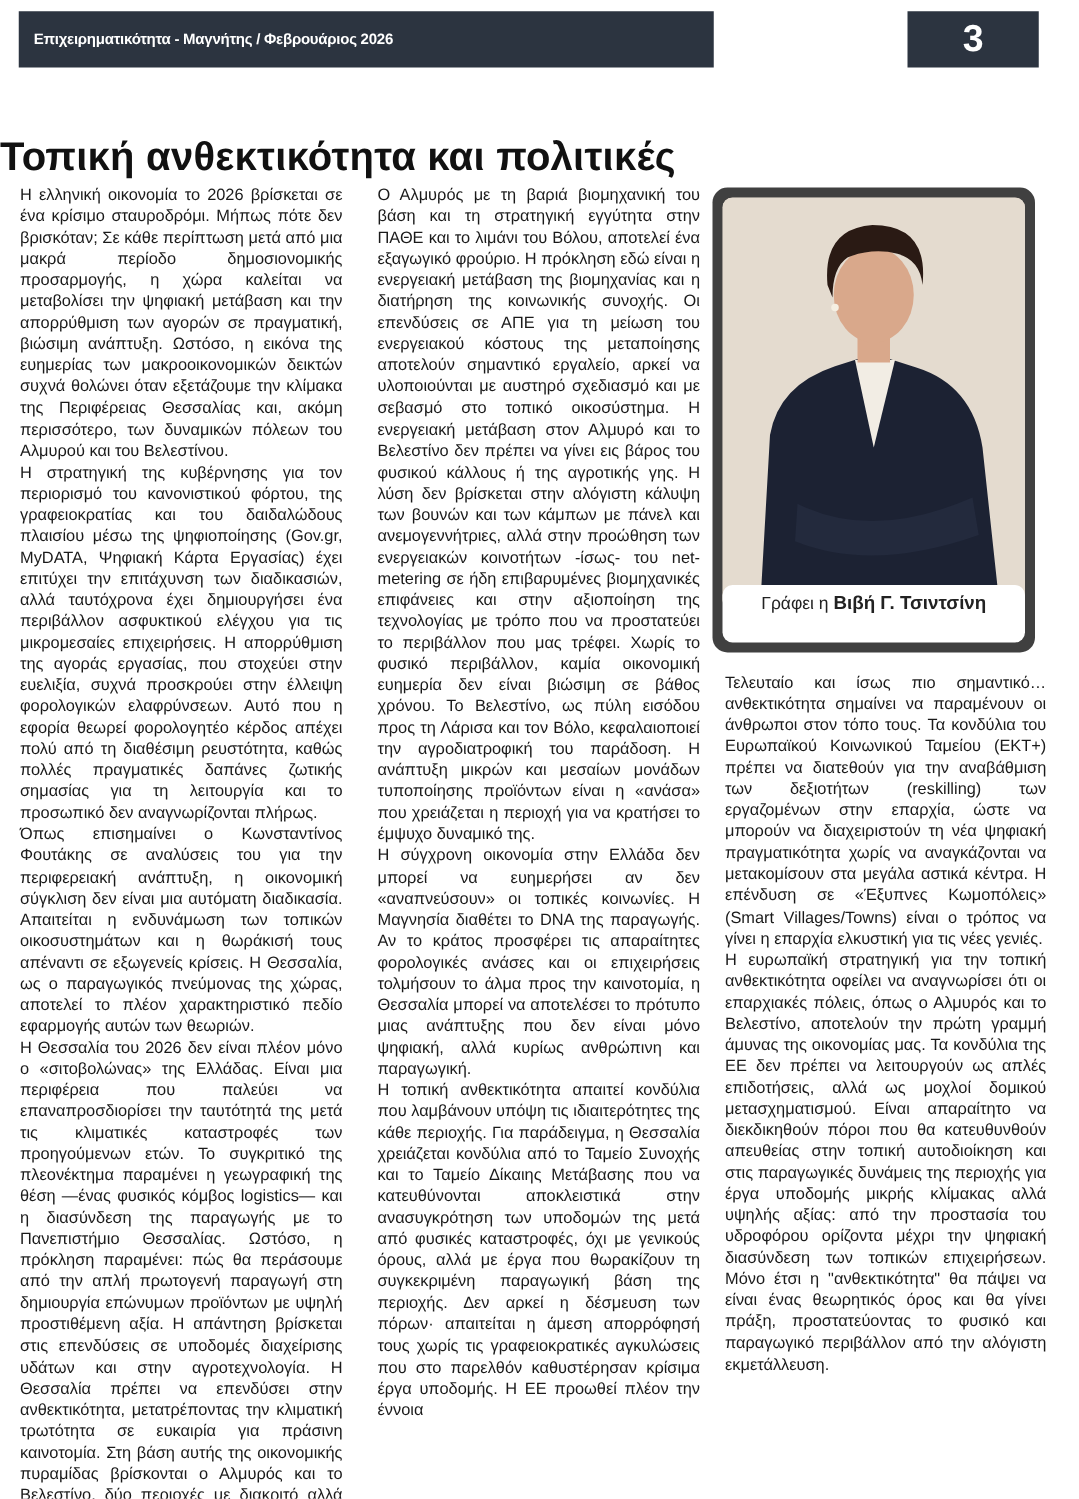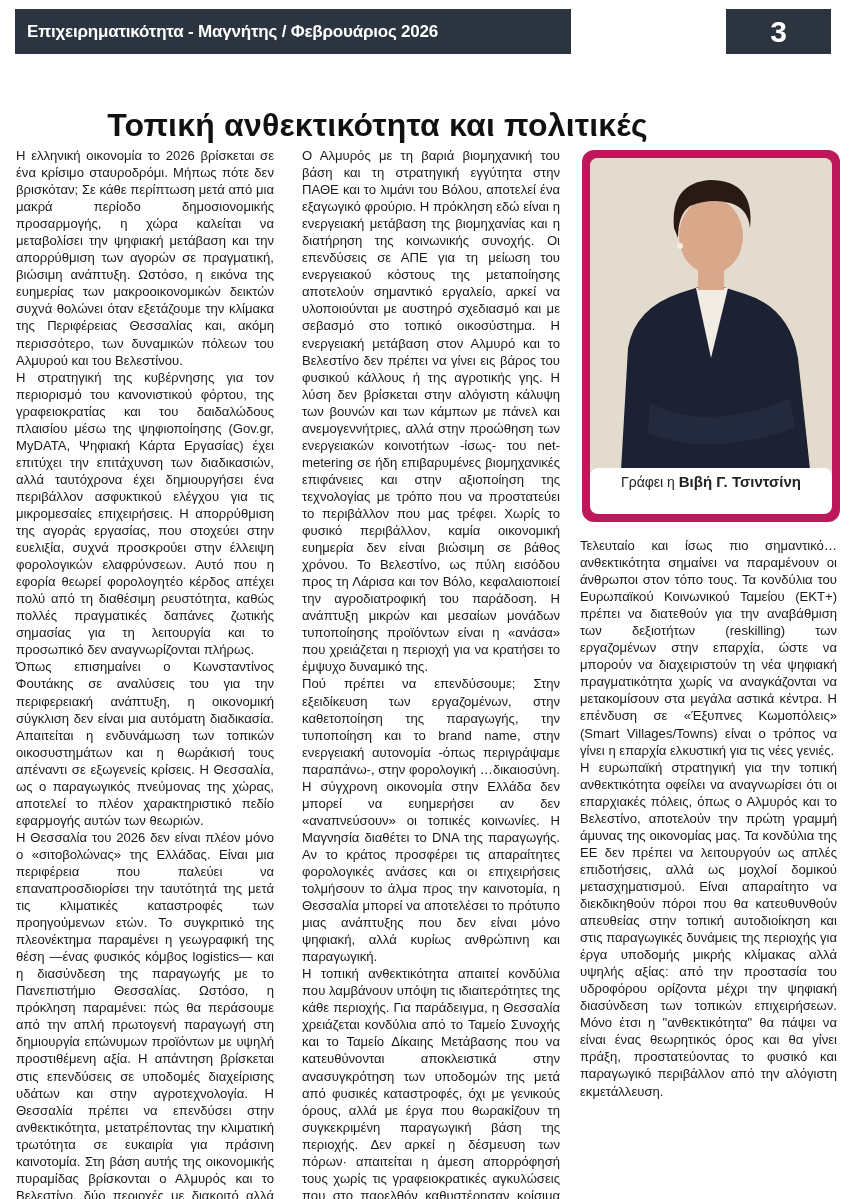--- a/index.html
+++ b/index.html
@@ -1,25 +1,25 @@
 <!DOCTYPE html>
 <html><head>
   <meta charset="utf-8">
   <style>
     html, body { margin: 0; padding: 0; background: #ffffff; }
     body { width: 863px; height: 1199px; position: relative; overflow: hidden; font-family: "Liberation Sans", sans-serif; color: #1a1a1a; }
-    .header-bar { position: absolute; left: 15px; top: 9px; width: 556px; height: 45px; background: #2c3440; color: #fff; font-weight: bold; font-size: 17px; line-height: 45px; padding-left: 12px; box-sizing: border-box; letter-spacing: -0.2px; }
+    .header-bar { position: absolute; left: 15px; top: 9px; width: 556px; height: 45px; background: #2c3440; color: #fff; font-weight: bold; font-size: 12px; line-height: 45px; padding-left: 12px; box-sizing: border-box; letter-spacing: -0.2px; }
     .page-num { position: absolute; left: 726px; top: 9px; width: 105px; height: 45px; background: #2c3440; color: #fff; font-weight: bold; font-size: 30px; line-height: 45px; text-align: center; }
-    .title { position: absolute; left: 0; width: 703px; top: 86px; text-align: center; font-size: 32px; font-weight: bold; color: #111; letter-spacing: 0.2px; padding-left: 26px; }
+    .title { position: absolute; left: 0; width: 703px; top: 86px; text-align: left; font-size: 32px; font-weight: bold; color: #111; letter-spacing: 0.2px; }
     .col { position: absolute; top: 147px; font-size: 13.1px; line-height: 17.05px; text-align: justify; color: #1a1a1a; }
     .col p { margin: 0; text-indent: 0; }
     .col1 { left: 16px; width: 258px; }
     .col2 { left: 302px; width: 258px; }
     .col3 { left: 580px; width: 257px; top: 537px; }
-    .photo-card { position: absolute; left: 570px; top: 150px; width: 258px; height: 372px; background: #be185d; border-radius: 12px; margin-left: 12px; }
+    .photo-card { position: absolute; left: 570px; top: 150px; width: 258px; height: 372px; background: #404040; border-radius: 12px; }
     .photo { position: absolute; left: 8px; top: 8px; width: 242px; height: 330px; border-radius: 8px; background: #e2d8cb; overflow: hidden; }
     .caption { position: absolute; left: 8px; right: 8px; bottom: 8px; height: 46px; background: #ffffff; border-radius: 8px; text-align: center; font-size: 14px; line-height: 18px; padding-top: 5px; box-sizing: border-box; color: #222; }
     .caption b { font-weight: bold; font-size: 15px; }
   </style>
 </head>
 <body>
 
 <div class="header-bar">
   <span>Επιχειρηματικότητα - Μαγνήτης / Φεβρουάριος 2026</span>
 </div>
@@ -29,21 +29,20 @@
 
 <div class="col col1">
   <p>Η ελληνική οικονομία το 2026 βρίσκεται σε ένα κρίσιμο σταυροδρόμι. Μήπως πότε δεν βρισκόταν; Σε κάθε περίπτωση μετά από μια μακρά περίοδο δημοσιονομικής προσαρμογής, η χώρα καλείται να μεταβολίσει την ψηφιακή μετάβαση και την απορρύθμιση των αγορών σε πραγματική, βιώσιμη ανάπτυξη. Ωστόσο, η εικόνα της ευημερίας των μακροοικονομικών δεικτών συχνά θολώνει όταν εξετάζουμε την κλίμακα της Περιφέρειας Θεσσαλίας και, ακόμη περισσότερο, των δυναμικών πόλεων του Αλμυρού και του Βελεστίνου.</p>
   <p>Η στρατηγική της κυβέρνησης για τον περιορισμό του κανονιστικού φόρτου, της γραφειοκρατίας και του δαιδαλώδους πλαισίου μέσω της ψηφιοποίησης (Gov.gr, MyDATA, Ψηφιακή Κάρτα Εργασίας) έχει επιτύχει την επιτάχυνση των διαδικασιών, αλλά ταυτόχρονα έχει δημιουργήσει ένα περιβάλλον ασφυκτικού ελέγχου για τις μικρομεσαίες επιχειρήσεις. Η απορρύθμιση της αγοράς εργασίας, που στοχεύει στην ευελιξία, συχνά προσκρούει στην έλλειψη φορολογικών ελαφρύνσεων. Αυτό που η εφορία θεωρεί φορολογητέο κέρδος απέχει πολύ από τη διαθέσιμη ρευστότητα, καθώς πολλές πραγματικές δαπάνες ζωτικής σημασίας για τη λειτουργία και το προσωπικό δεν αναγνωρίζονται πλήρως.</p>
   <p>Όπως επισημαίνει ο Κωνσταντίνος Φουτάκης σε αναλύσεις του για την περιφερειακή ανάπτυξη, η οικονομική σύγκλιση δεν είναι μια αυτόματη διαδικασία. Απαιτείται η ενδυνάμωση των τοπικών οικοσυστημάτων και η θωράκισή τους απέναντι σε εξωγενείς κρίσεις. Η Θεσσαλία, ως ο παραγωγικός πνεύμονας της χώρας, αποτελεί το πλέον χαρακτηριστικό πεδίο εφαρμογής αυτών των θεωριών.</p>
   <p>Η Θεσσαλία του 2026 δεν είναι πλέον μόνο ο «σιτοβολώνας» της Ελλάδας. Είναι μια περιφέρεια που παλεύει να επαναπροσδιορίσει την ταυτότητά της μετά τις κλιματικές καταστροφές των προηγούμενων ετών. Το συγκριτικό της πλεονέκτημα παραμένει η γεωγραφική της θέση —ένας φυσικός κόμβος logistics— και η διασύνδεση της παραγωγής με το Πανεπιστήμιο Θεσσαλίας. Ωστόσο, η πρόκληση παραμένει: πώς θα περάσουμε από την απλή πρωτογενή παραγωγή στη δημιουργία επώνυμων προϊόντων με υψηλή προστιθέμενη αξία. Η απάντηση βρίσκεται στις επενδύσεις σε υποδομές διαχείρισης υδάτων και στην αγροτεχνολογία. Η Θεσσαλία πρέπει να επενδύσει στην ανθεκτικότητα, μετατρέποντας την κλιματική τρωτότητα σε ευκαιρία για πράσινη καινοτομία. Στη βάση αυτής της οικονομικής πυραμίδας βρίσκονται ο Αλμυρός και το Βελεστίνο, δύο περιοχές με διακριτό αλλά συμπληρωματικό χαρακτήρα.</p>
 </div>
 
 <div class="col col2">
   <p>Ο Αλμυρός με τη βαριά βιομηχανική του βάση και τη στρατηγική εγγύτητα στην ΠΑΘΕ και το λιμάνι του Βόλου, αποτελεί ένα εξαγωγικό φρούριο. Η πρόκληση εδώ είναι η ενεργειακή μετάβαση της βιομηχανίας και η διατήρηση της κοινωνικής συνοχής. Οι επενδύσεις σε ΑΠΕ για τη μείωση του ενεργειακού κόστους της μεταποίησης αποτελούν σημαντικό εργαλείο, αρκεί να υλοποιούνται με αυστηρό σχεδιασμό και με σεβασμό στο τοπικό οικοσύστημα. Η ενεργειακή μετάβαση στον Αλμυρό και το Βελεστίνο δεν πρέπει να γίνει εις βάρος του φυσικού κάλλους ή της αγροτικής γης. Η λύση δεν βρίσκεται στην αλόγιστη κάλυψη των βουνών και των κάμπων με πάνελ και ανεμογεννήτριες, αλλά στην προώθηση των ενεργειακών κοινοτήτων -ίσως- του net-metering σε ήδη επιβαρυμένες βιομηχανικές επιφάνειες και στην αξιοποίηση της τεχνολογίας με τρόπο που να προστατεύει το περιβάλλον που μας τρέφει. Χωρίς το φυσικό περιβάλλον, καμία οικονομική ευημερία δεν είναι βιώσιμη σε βάθος χρόνου. Το Βελεστίνο, ως πύλη εισόδου προς τη Λάρισα και τον Βόλο, κεφαλαιοποιεί την αγροδιατροφική του παράδοση. Η ανάπτυξη μικρών και μεσαίων μονάδων τυποποίησης προϊόντων είναι η «ανάσα» που χρειάζεται η περιοχή για να κρατήσει το έμψυχο δυναμικό της.</p>
-  <p>Πού πρέπει να επενδύσουμε; Στην εξειδίκευση των εργαζομένων, στην καθετοποίηση της παραγωγής, την τυποποίηση και το brand name, στην ενεργειακή αυτονομία -όπως περιγράψαμε παραπάνω-, στην φορολογική …δικαιοσύνη.</p>
   <p>Η σύγχρονη οικονομία στην Ελλάδα δεν μπορεί να ευημερήσει αν δεν «αναπνεύσουν» οι τοπικές κοινωνίες. Η Μαγνησία διαθέτει το DNA της παραγωγής. Αν το κράτος προσφέρει τις απαραίτητες φορολογικές ανάσες και οι επιχειρήσεις τολμήσουν το άλμα προς την καινοτομία, η Θεσσαλία μπορεί να αποτελέσει το πρότυπο μιας ανάπτυξης που δεν είναι μόνο ψηφιακή, αλλά κυρίως ανθρώπινη και παραγωγική.</p>
   <p>Η τοπική ανθεκτικότητα απαιτεί κονδύλια που λαμβάνουν υπόψη τις ιδιαιτερότητες της κάθε περιοχής. Για παράδειγμα, η Θεσσαλία χρειάζεται κονδύλια από το Ταμείο Συνοχής και το Ταμείο Δίκαιης Μετάβασης που να κατευθύνονται αποκλειστικά στην ανασυγκρότηση των υποδομών της μετά από φυσικές καταστροφές, όχι με γενικούς όρους, αλλά με έργα που θωρακίζουν τη συγκεκριμένη παραγωγική βάση της περιοχής. Δεν αρκεί η δέσμευση των πόρων· απαιτείται η άμεση απορρόφησή τους χωρίς τις γραφειοκρατικές αγκυλώσεις που στο παρελθόν καθυστέρησαν κρίσιμα έργα υποδομής. Η ΕΕ προωθεί πλέον την έννοια</p>
 </div>
 
 <div class="photo-card">
   <div class="photo">
     <svg width="242" height="330" viewBox="0 0 242 330">
       <rect width="242" height="330" fill="#e4dbcf"></rect>
       <path d="M30 330 L38 190 Q45 150 90 135 L112 128 L130 128 L155 136 Q200 150 208 200 L222 330 Z" fill="#1c2233"></path>
       <path d="M106 130 L121 200 L138 130 Z" fill="#f2ede4"></path>

